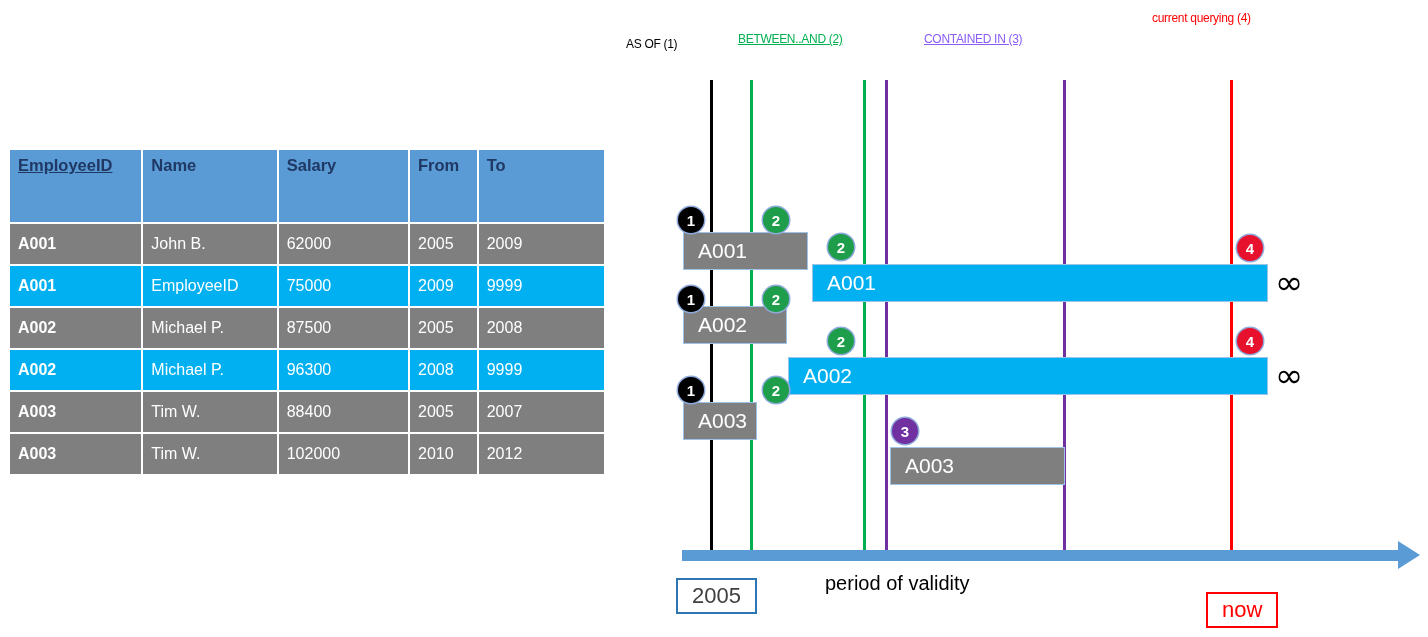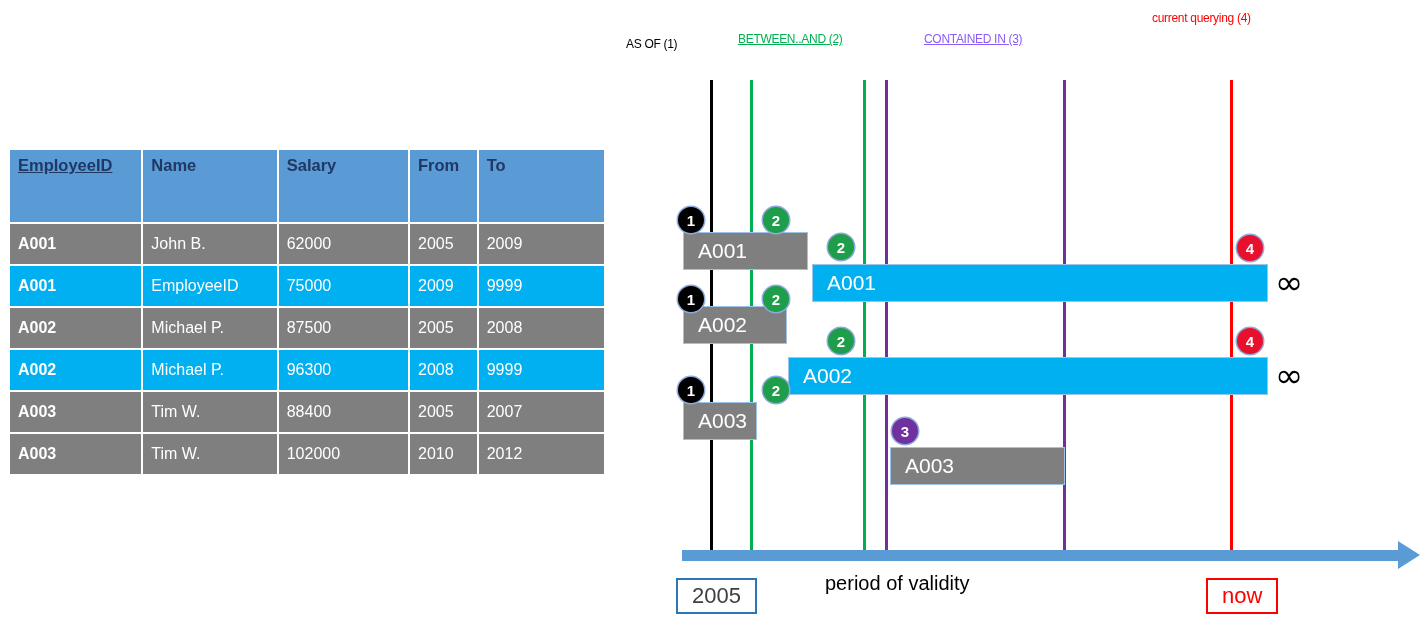--- a/index.html
+++ b/index.html
@@ -197,21 +197,21 @@
     background: #ffffff;
   }
   #caption-start {
     left: 56px;
     top: 578px;
     border: 2px solid #2E75B6;
     color: #404040;
   }
   #caption-now {
     left: 586px;
-    top: 578px;
+    top: 592px;
     border: 2px solid #FF0000;
     color: #FF0000;
   }
   #caption-period {
     position: absolute;
     left: 205px;
     top: 572px;
     font-size: 20px;
     color: #000000;
     white-space: nowrap;

